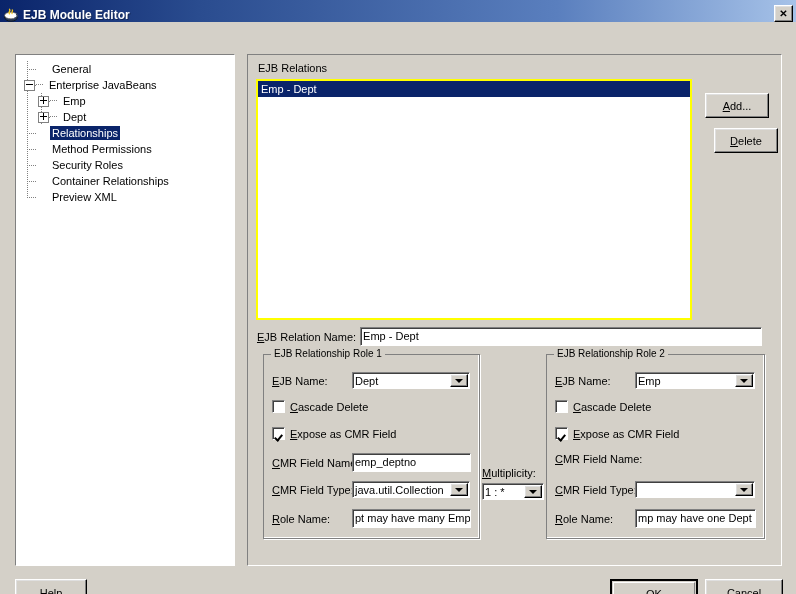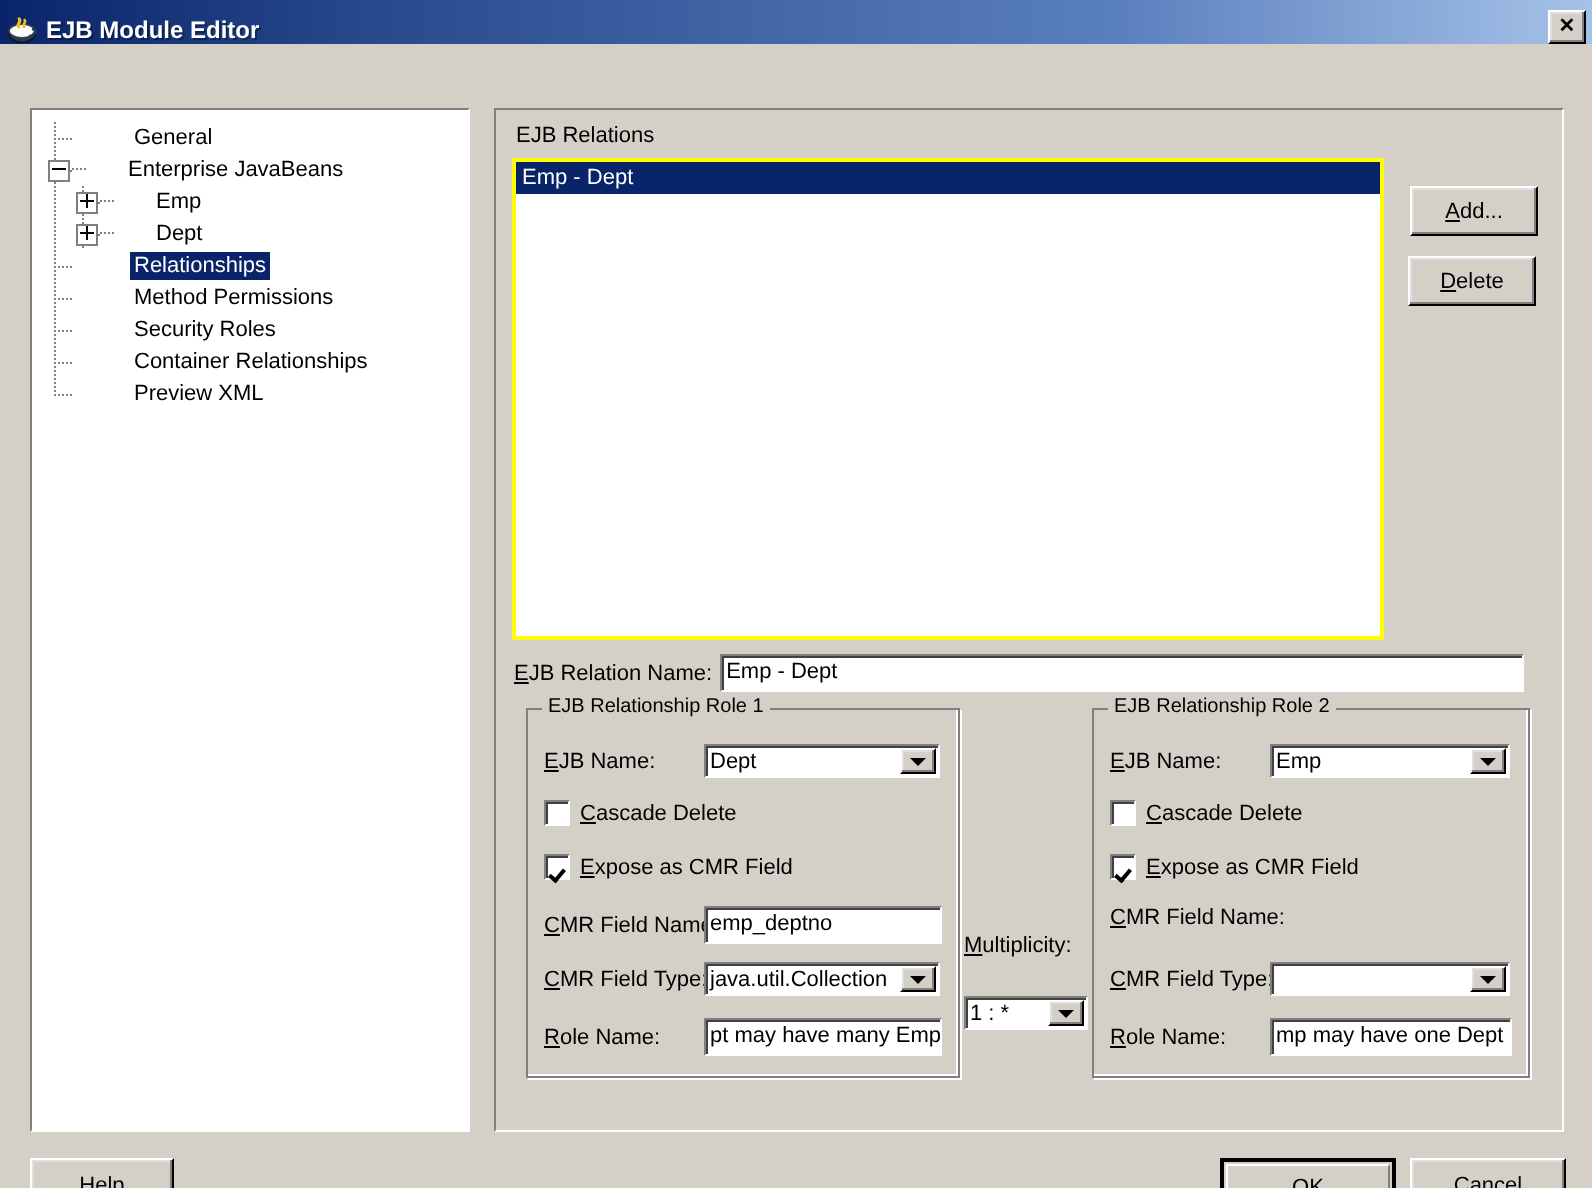--- a/index.html
+++ b/index.html
@@ -104,21 +104,21 @@
     cursor: default;
   }
   .tbox::before {
     content: ""; position: absolute; left: 1px; top: 3px; width: 7px; height: 1px; background: #000;
   }
   .tbox.plus::after {
     content: ""; position: absolute; left: 4px; top: 0px; width: 1px; height: 7px; background: #000;
   }
   .tlabel {
     font-size: 11px; padding: 0 2px; line-height: 14px;
-    margin-left: 18px;
+    margin-left: 3px;
   }
   .tlabel.sel {
     background: #0a246a; color: #ffffff;
   }
   .indent { width: 14px; flex: none; height: 16px; position: relative; }
   .indent.v::before {
     content: ""; position: absolute; left: 7px; top: 0; bottom: 0; width: 1px;
     background-image: linear-gradient(to bottom, #808080 50%, transparent 50%);
     background-size: 1px 2px;
   }
@@ -174,21 +174,21 @@
   }
   .btn-default > .btn-inner {
     position: absolute; left: 1px; top: 1px; right: 1px; bottom: 1px;
     background: #d4d0c8;
     border: 1px solid;
     border-color: #ffffff #808080 #808080 #ffffff;
     display: flex; align-items: center; justify-content: center;
   }
 
   .add-btn { position: absolute; left: 457px; top: 38px; width: 62px; height: 23px; }
-  .del-btn { position: absolute; left: 456px; top: 73px; width: 62px; height: 23px; }
+  .del-btn { position: absolute; left: 466px; top: 73px; width: 62px; height: 23px; }
 
   
   .form-area {
     position: absolute; left: 9px; top: 272px;
     width: 514px; height: 228px;
   }
   .relname-row { position: absolute; left: 0px; top: 0px; display: flex; align-items: center; }
   .relname-lbl { margin-right: 4px; }
   .txt {
     background: #ffffff;
@@ -267,21 +267,21 @@
     content: "";
     position: absolute; left: 3px; top: 5px;
     width: 3px; height: 6px;
     border: solid #000;
     border-width: 0 2px 2px 0;
     transform: rotate(40deg);
   }
 
   
   .multi { position: absolute; left: 225px; top: 140px; width: 62px; }
-  .multi-lbl { font-size: 11px; margin-bottom: 19px; }
+  .multi-lbl { font-size: 11px; margin-bottom: 4px; }
 
   
   .help-btn { position: absolute; left: 15px; top: 557px; width: 70px; height: 25px; }
   .ok-btn { position: absolute; left: 610px; top: 557px; width: 84px; height: 26px; }
   .cancel-btn { position: absolute; left: 705px; top: 557px; width: 76px; height: 25px; }
 </style>
 </head>
 <body>
 
 <div class="titlebar">

